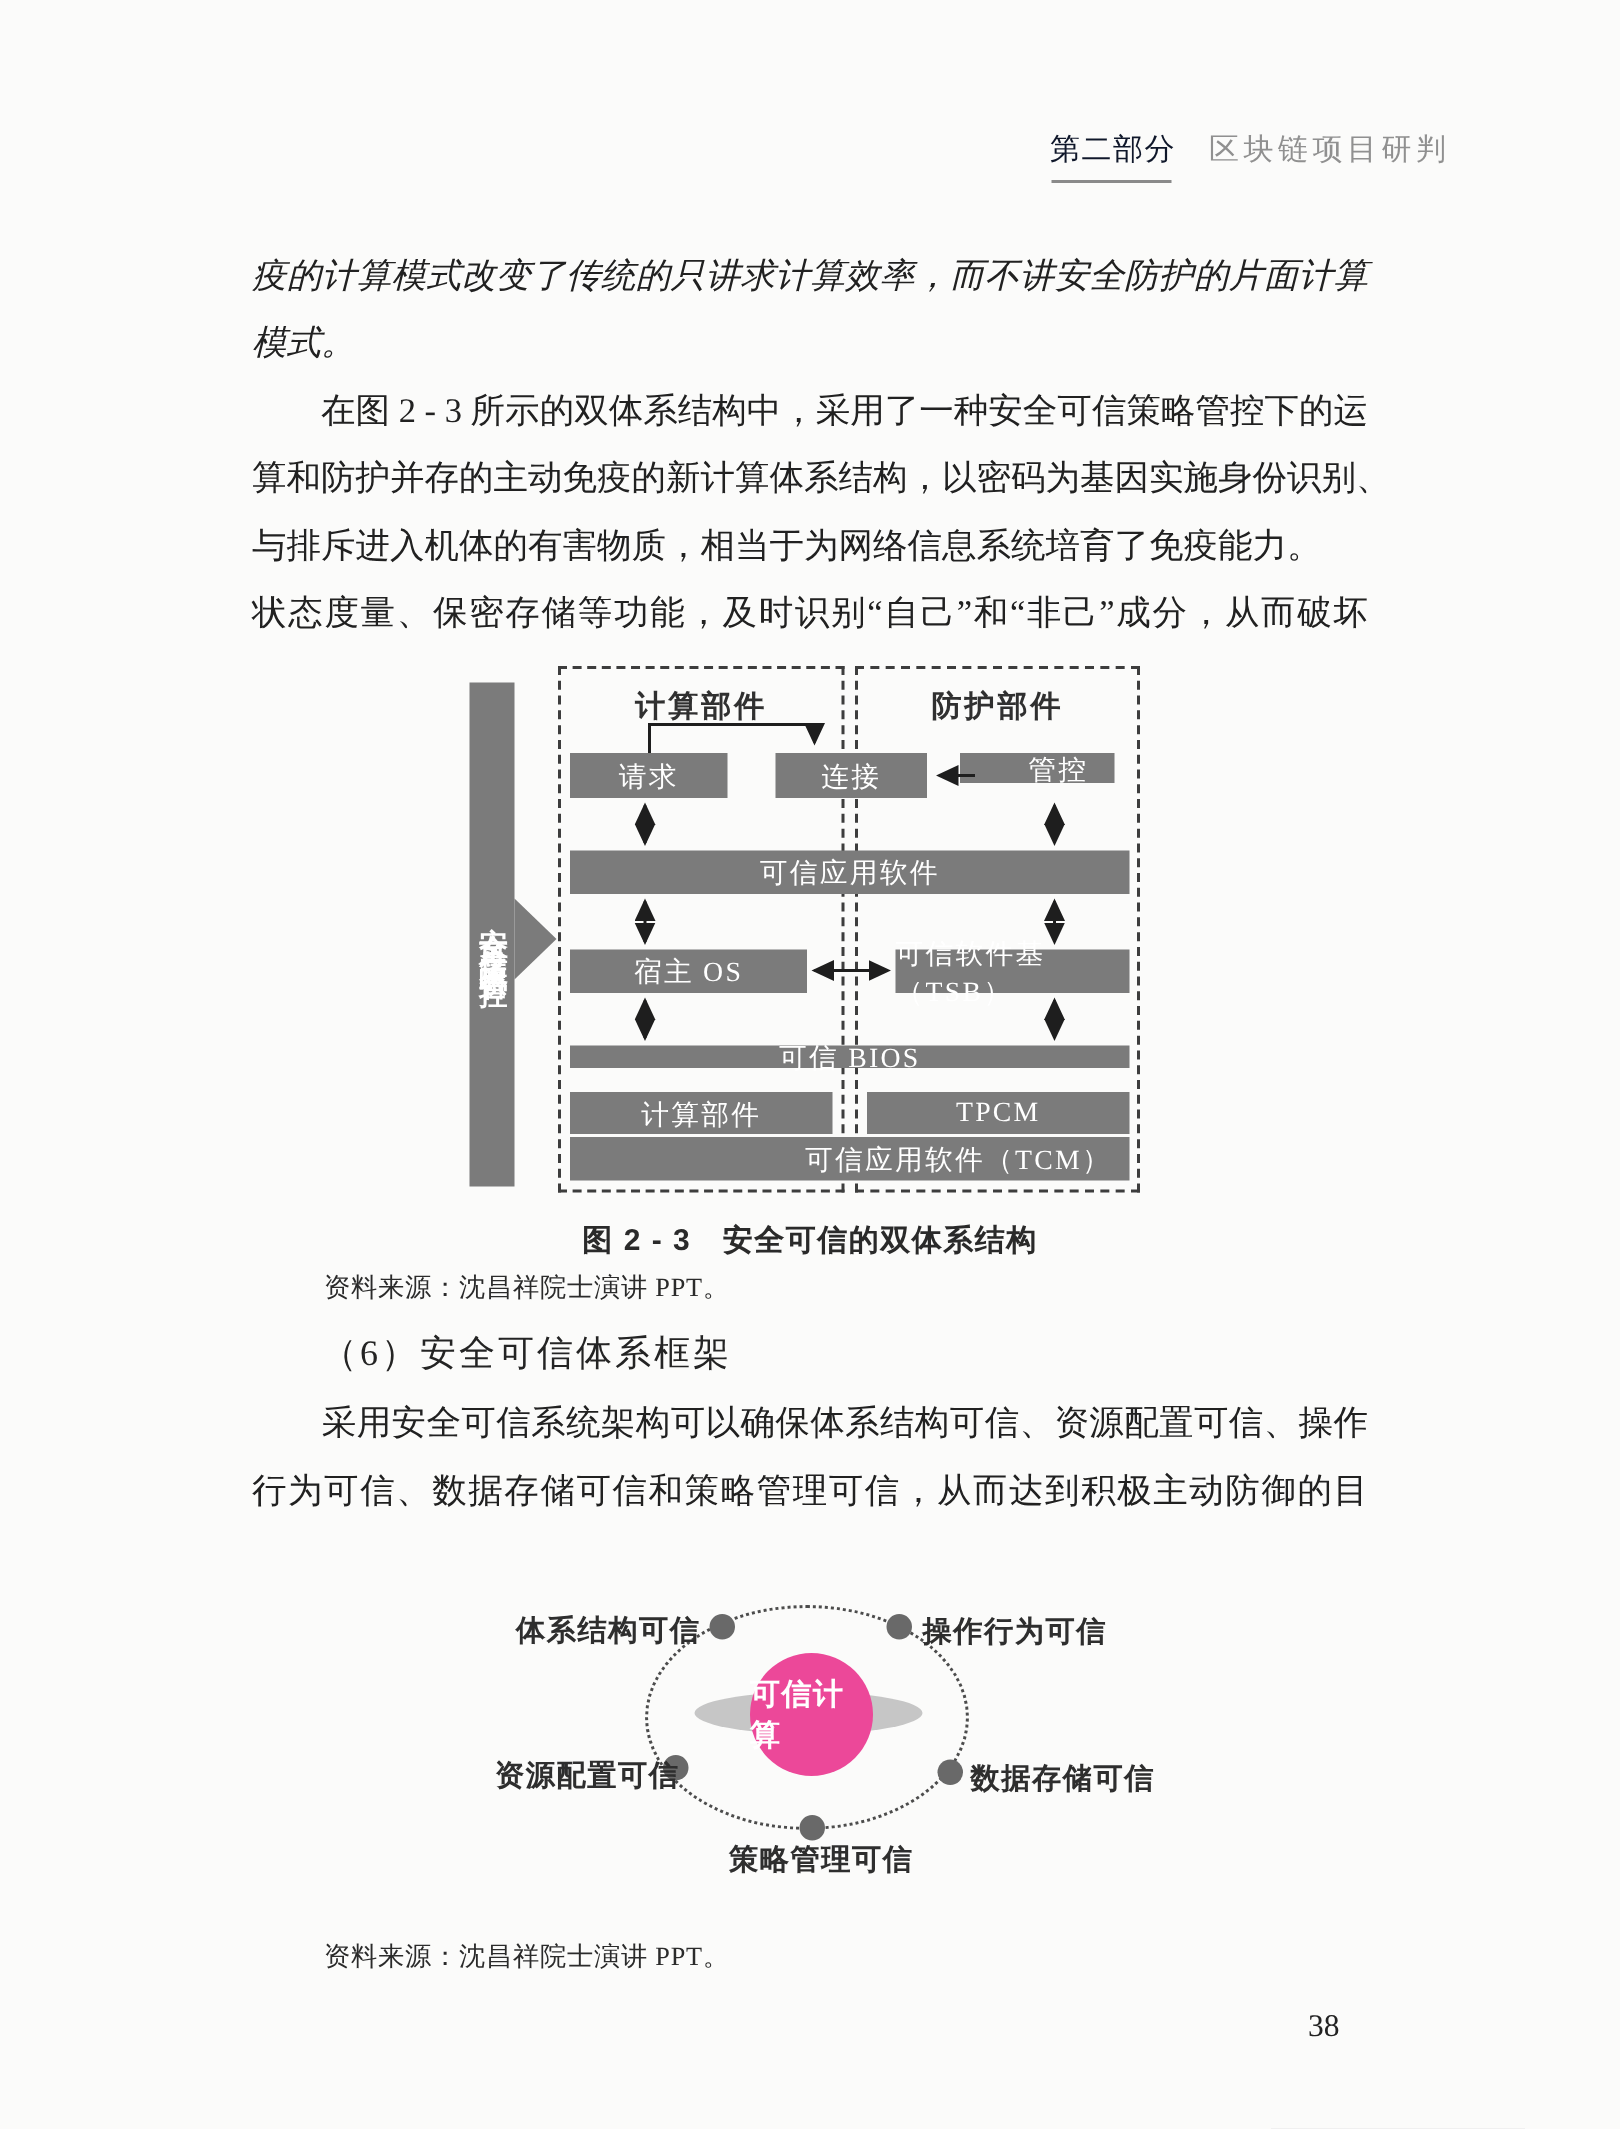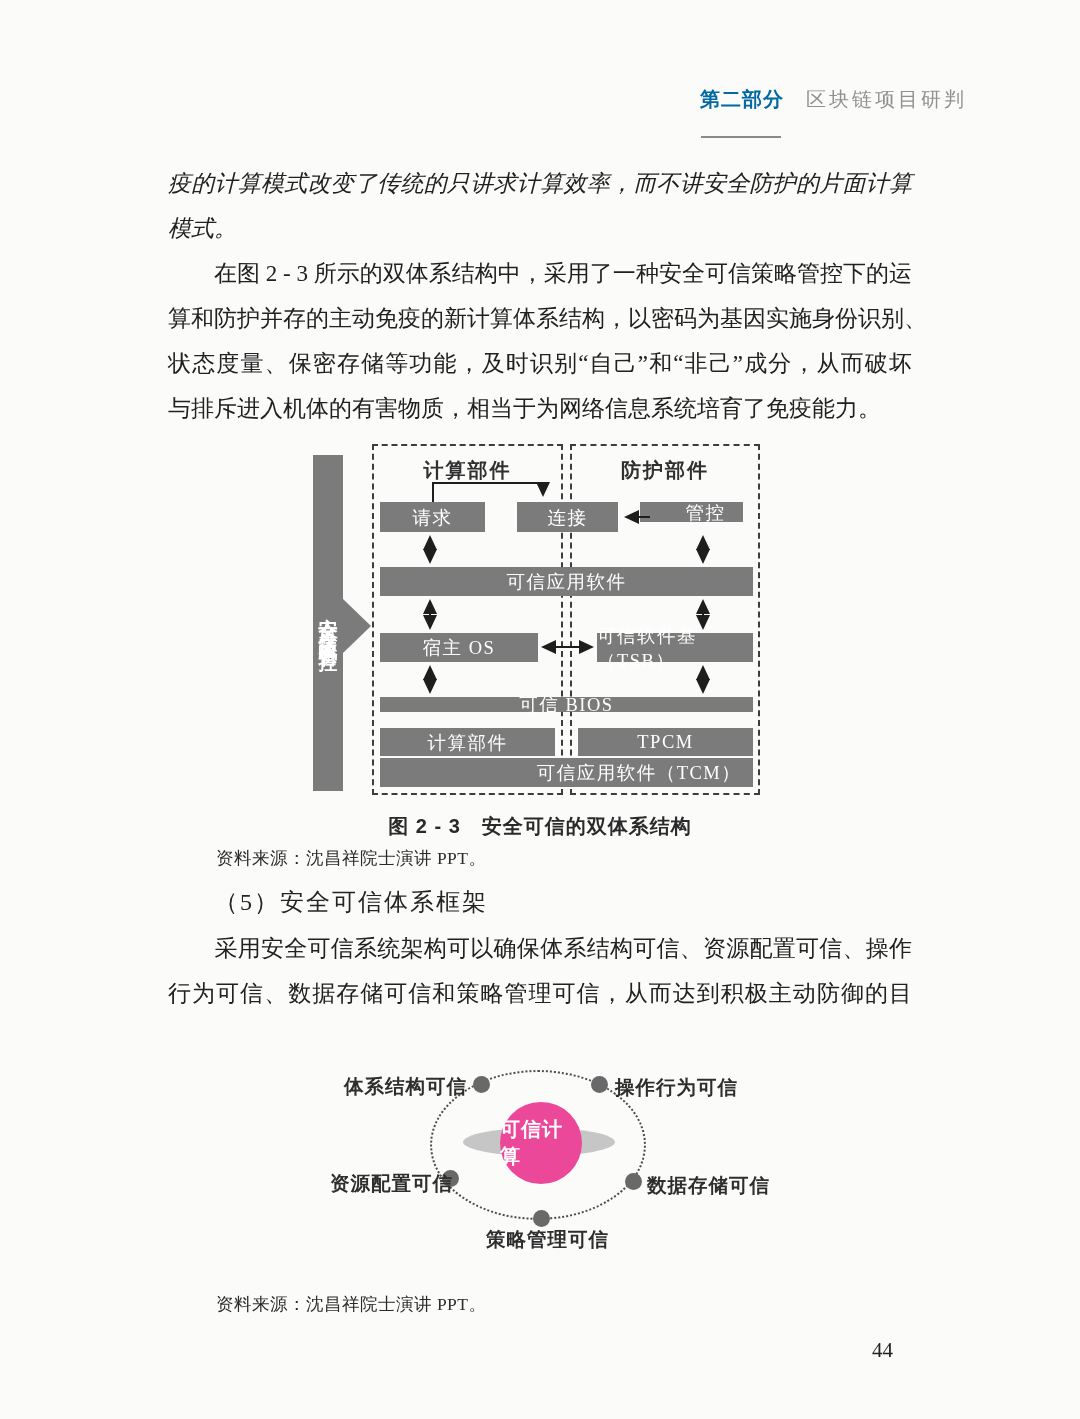--- a/index.html
+++ b/index.html
@@ -4,21 +4,21 @@
 <style>
   html,body{margin:0;padding:0;background:#e8e8e8;}
   .page{
     position:relative;width:1080px;height:1419px;margin:0 auto;
     background:#fbfbfa;overflow:hidden;
     font-family:"Liberation Serif","DejaVu Serif",serif;color:#1f1f1f;
   }
   
   .runhead{position:absolute;top:86px;left:700px;white-space:nowrap;
     font-family:"Liberation Sans","DejaVu Sans",sans-serif;font-size:20px;}
-  .runhead .part{font-weight:bold;color:#0369a1;letter-spacing:1px;position:relative;display:inline-block;padding-bottom:25px;}
+  .runhead .part{font-weight:normal;color:#0f172a;letter-spacing:1px;position:relative;display:inline-block;padding-bottom:9px;}
   .runhead .part::after{content:"";position:absolute;left:1px;right:3px;bottom:0;border-bottom:2px solid #8a8a8a;}
   .runhead .title{color:#909090;margin-left:22px;letter-spacing:3px;}
   
   .para{position:absolute;left:168px;width:744px;font-size:23px;color:#212121;}
   .tline{height:45px;line-height:45px;text-align:justify;text-align-last:justify;white-space:nowrap;}
   .tline.no-j{text-align-last:left;}
   .sec-head{position:absolute;left:214px;top:886px;font-size:24px;color:#242424;letter-spacing:2px;}
   
   .fig-caption{position:absolute;left:0;width:1080px;text-align:center;
     font-family:"Liberation Sans","DejaVu Sans",sans-serif;font-weight:bold;
@@ -62,22 +62,22 @@
   </div>
 
   <div class="para" style="top:161px;font-style:italic;">
     <div class="tline">疫的计算模式改变了传统的只讲求计算效率，而不讲安全防护的片面计算</div>
     <div class="tline no-j">模式。</div>
   </div>
 
   <div class="para" style="top:251px;">
     <div class="tline">　　在图 2 - 3 所示的双体系结构中，采用了一种安全可信策略管控下的运</div>
     <div class="tline">算和防护并存的主动免疫的新计算体系结构，以密码为基因实施身份识别、</div>
+    <div class="tline no-j">与排斥进入机体的有害物质，相当于为网络信息系统培育了免疫能力。</div>
     <div class="tline">状态度量、保密存储等功能，及时识别“自己”和“非己”成分，从而破坏</div>
-    <div class="tline no-j">与排斥进入机体的有害物质，相当于为网络信息系统培育了免疫能力。</div>
   </div>
 
   <div class="fig1">
     <div class="f1-vbar">
       <span>安全可信策略管控</span>
     </div>
     <div class="f1-vbar-arrow"></div>
 
     <div class="f1-dash left"></div>
     <div class="f1-dash right"></div>
@@ -119,21 +119,21 @@
         <line x1="418" y1="227" x2="418" y2="252" marker-start="url(#ah)" marker-end="url(#ah)"></line>
 
         <line x1="258" y1="207" x2="307" y2="207" marker-start="url(#ah)" marker-end="url(#ah)"></line>
       </g>
     </svg>
   </div>
 
   <div class="fig-caption" style="top:813px;">图 2 - 3　安全可信的双体系结构</div>
   <div class="fig-source" style="top:846px;">资料来源：沈昌祥院士演讲 PPT。</div>
 
-  <div class="sec-head">（5）安全可信体系框架</div>
+  <div class="sec-head">（6）安全可信体系框架</div>
 
   <div class="para" style="top:926px;">
     <div class="tline">　　采用安全可信系统架构可以确保体系结构可信、资源配置可信、操作</div>
     <div class="tline">行为可信、数据存储可信和策略管理可信，从而达到积极主动防御的目</div>
   </div>
 
   <div class="fig2">
     <div class="orbit"></div>
     <div class="ring"></div>
     <div class="planet">
@@ -148,15 +148,15 @@
 
     <div class="sat-label" style="right:313px;top:13px;">体系结构可信</div>
     <div class="sat-label" style="left:315px;top:14px;">操作行为可信</div>
     <div class="sat-label" style="left:30px;top:110px;">资源配置可信</div>
     <div class="sat-label" style="left:347px;top:112px;">数据存储可信</div>
     <div class="sat-label" style="left:186px;top:166px;">策略管理可信</div>
   </div>
 
   <div class="fig-source" style="top:1292px;">资料来源：沈昌祥院士演讲 PPT。</div>
 
-  <div class="page-num">44</div>
+  <div class="page-num">38</div>
 
 </div>
 
 </body></html>

